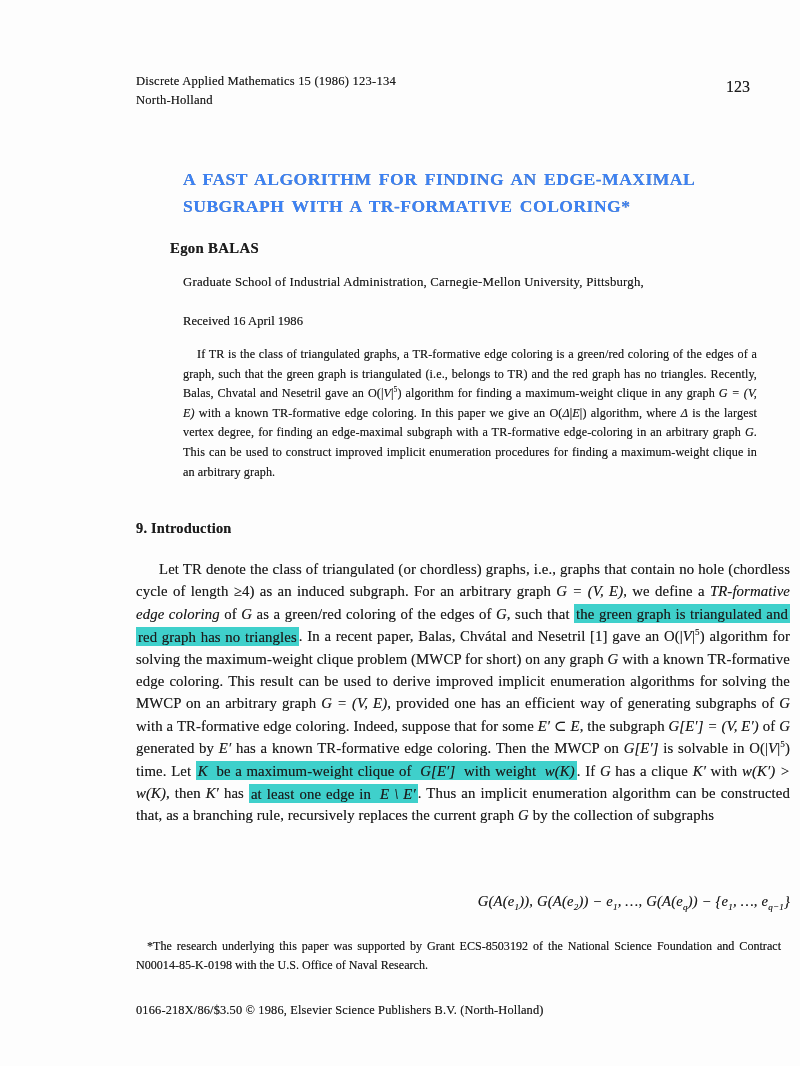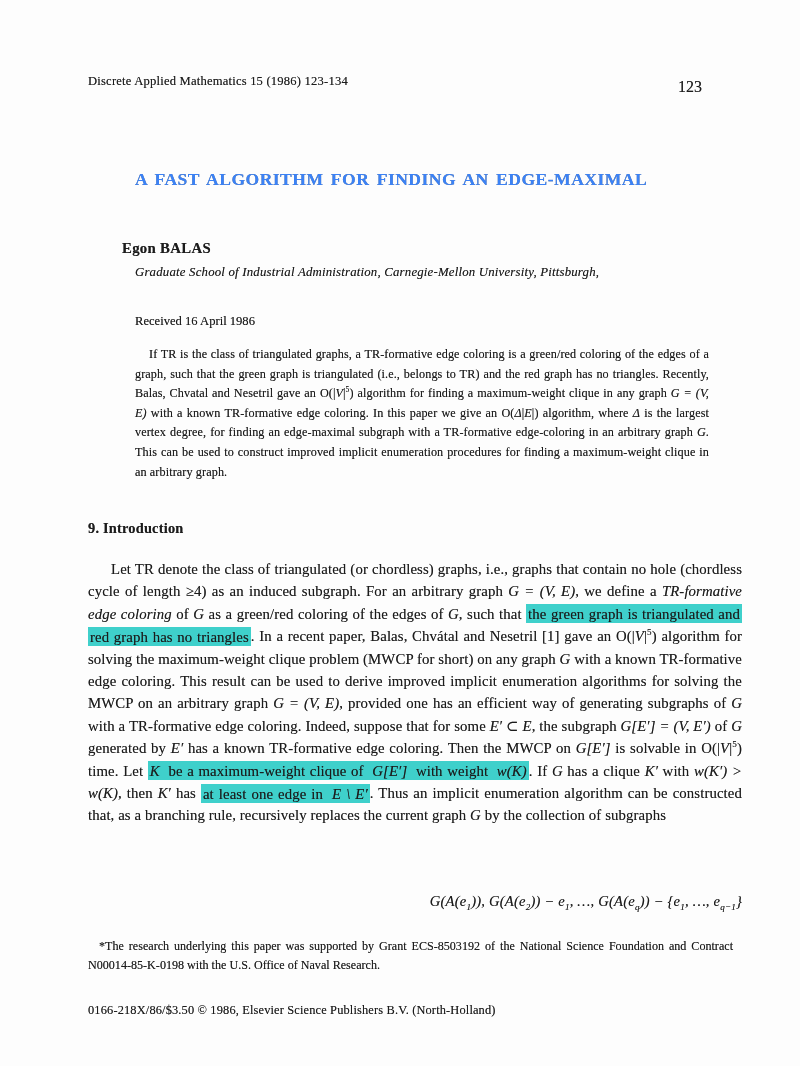--- a/index.html
+++ b/index.html
@@ -9,30 +9,30 @@
     font-family:"Liberation Serif","DejaVu Serif",serif;
     color:#1c1c1c;
     -webkit-font-smoothing:antialiased;
   }
   .page{
     position:relative;
     width:800px;height:1066px;
     background:#fdfdfd;
     overflow:hidden;
   }
-  .blk{position:absolute;}
+  .blk{position:absolute;margin-left:48px;}
   .header-left{left:88px;top:72px;font-size:12.6px;line-height:18.5px;letter-spacing:0.2px;}
   .page-number{left:678px;top:78px;font-size:16px;}
   .title{
     left:135px;top:166px;width:600px;
     font-size:17.6px;font-weight:bold;line-height:26.5px;
     letter-spacing:0.45px;word-spacing:2.5px;color:#3b82f6;
   }
   .author{left:122px;top:240px;font-size:14.8px;font-weight:bold;letter-spacing:0.3px;}
-  .affiliation{left:135px;top:263px;width:610px;font-size:12.8px;font-style:italic;line-height:18.5px;letter-spacing:0.2px;}
+  .affiliation{left:135px;top:273px;width:610px;font-size:12.8px;line-height:18.5px;letter-spacing:0.2px;}
   .received{left:135px;top:314px;font-size:12.6px;}
   .abstract{
     left:135px;top:345px;width:574px;
     font-size:12.2px;line-height:19.6px;
     text-align:justify;text-indent:14px;letter-spacing:0.1px;
   }
   .section-heading{left:88px;top:520px;font-size:14.4px;font-weight:bold;letter-spacing:0.2px;}
   .intro{
     left:88px;top:558px;width:654px;
     font-size:14.8px;line-height:22.4px;
@@ -57,26 +57,28 @@
   }
   .soft{text-shadow:0 0 0.45px rgba(20,20,20,0.55);}
 </style>
 </head>
 <body>
 
 <div class="page soft">
 
   <div class="blk header-left">
     <div>Discrete Applied Mathematics 15 (1986) 123-134</div>
+    <div>North-Holland</div>
   </div>
 
   <div class="blk page-number">123</div>
 
   <div class="blk title">
     <div>A FAST ALGORITHM FOR FINDING AN EDGE-MAXIMAL</div>
+    <div>SUBGRAPH WITH A TR-FORMATIVE COLORING*</div>
   </div>
 
   <div class="blk author">Egon BALAS</div>
 
   <div class="blk affiliation">
     <div>Graduate School of Industrial Administration, Carnegie-Mellon University, Pittsburgh,</div>
   </div>
 
   <div class="blk received">Received 16 April 1986</div>
 

